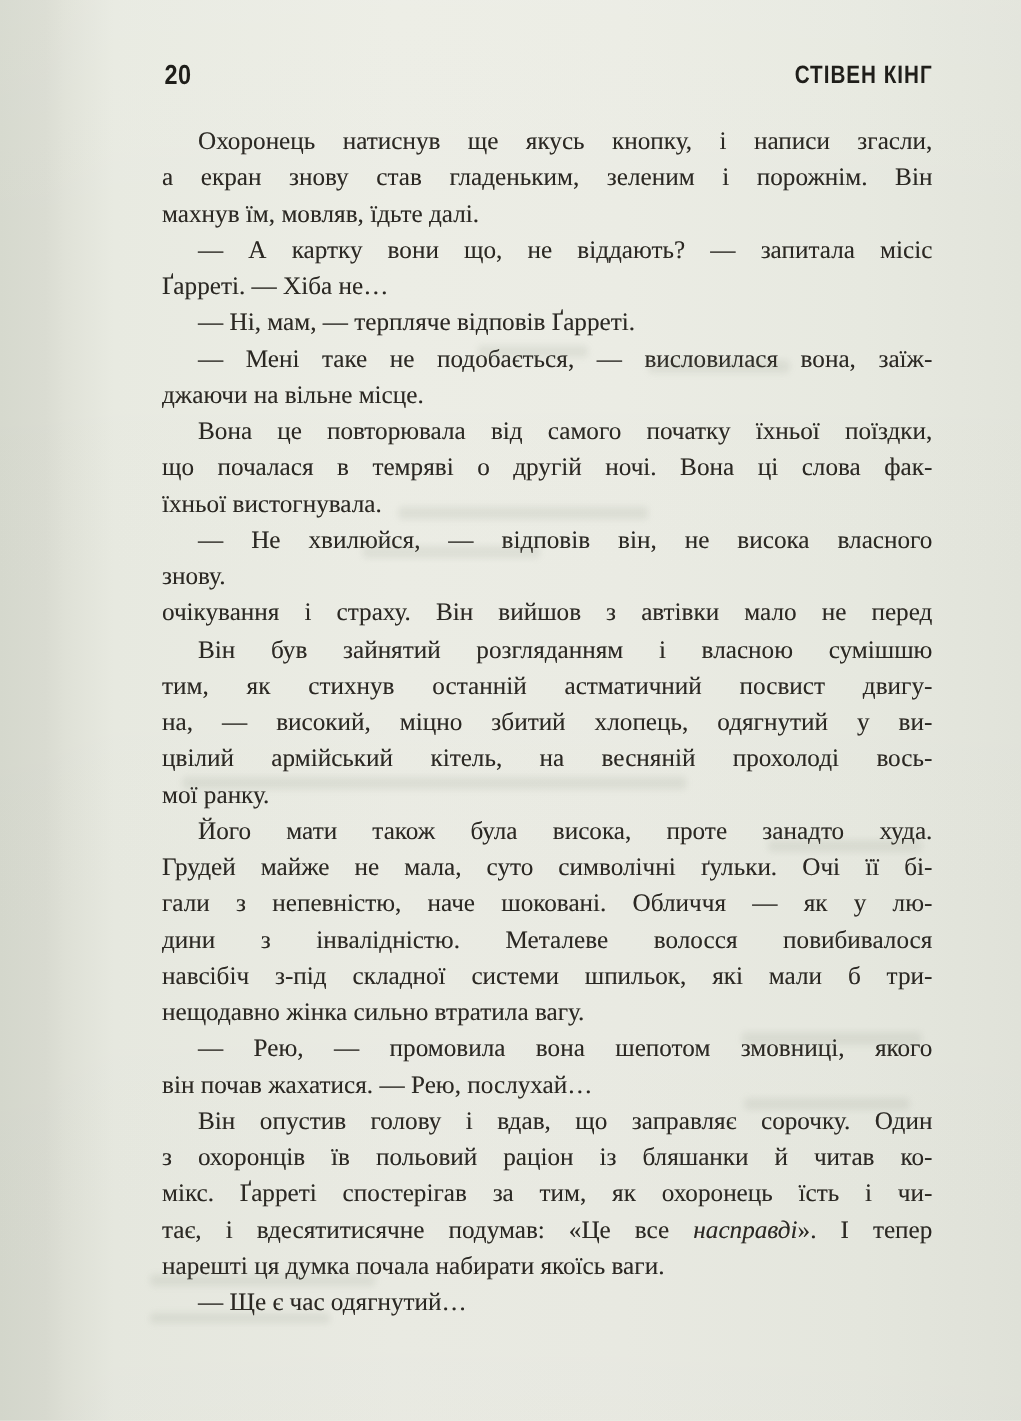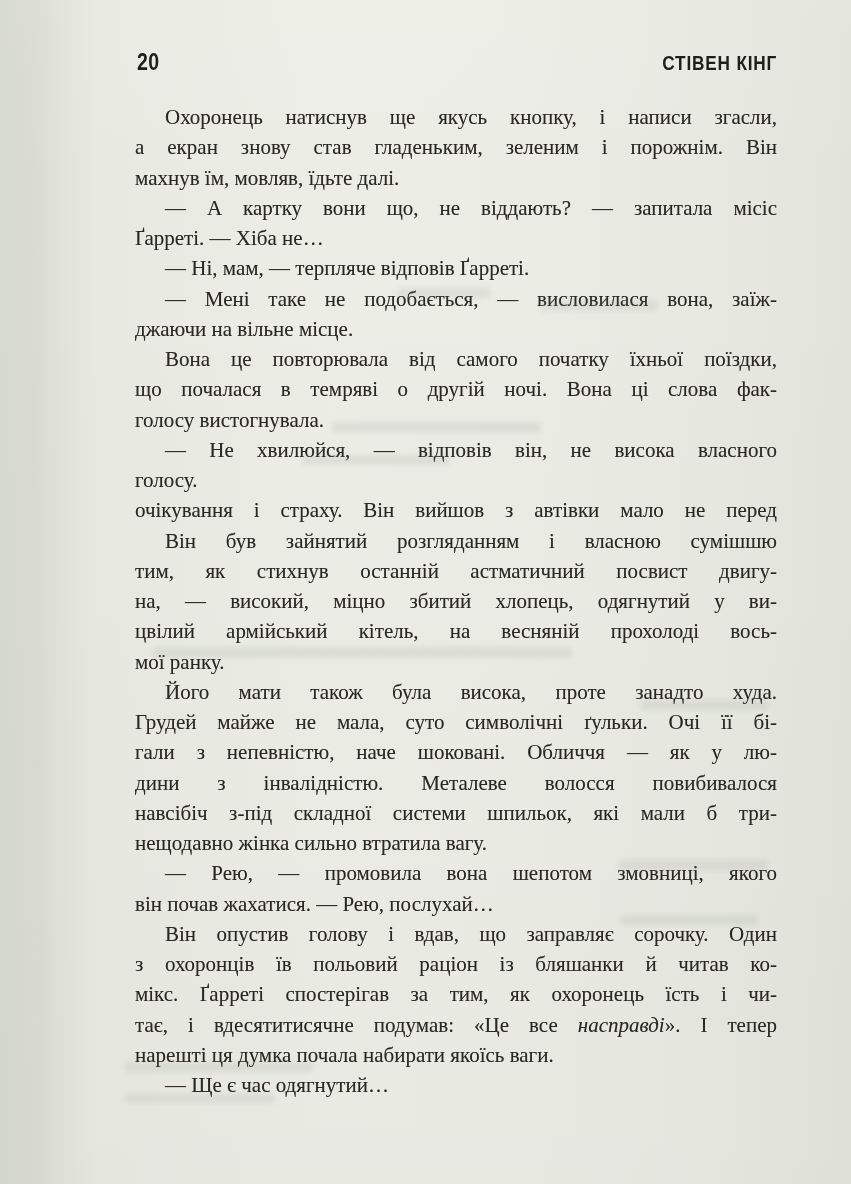--- a/index.html
+++ b/index.html
@@ -79,25 +79,25 @@
       <div class="para">
         <div class="line ind last"><span>— Ні, мам, — терпляче відповів Ґарреті.</span></div>
       </div>
       <div class="para">
         <div class="line ind"><span>— Мені таке не подобається, — висловилася вона, заїж-</span></div>
         <div class="line last"><span>джаючи на вільне місце.</span></div>
       </div>
       <div class="para">
         <div class="line ind"><span>Вона це повторювала від самого початку їхньої поїздки,</span></div>
         <div class="line"><span>що почалася в темряві о другій ночі. Вона ці слова фак-</span></div>
-        <div class="line last"><span>голосу вистогнувала.</span></div>
+        <div class="line last"><span>їхньої вистогнувала.</span></div>
       </div>
       <div class="para">
         <div class="line ind"><span>— Не хвилюйся, — відповів він, не висока власного</span></div>
-        <div class="line last"><span>голосу.</span></div>
+        <div class="line last"><span>знову.</span></div>
       </div>
       <div class="para">
         <div class="line"><span>очікування і страху. Він вийшов з автівки мало не перед</span></div>
         <div class="line ind"><span>Він був зайнятий розгляданням і власною сумішшю</span></div>
         <div class="line"><span>тим, як стихнув останній астматичний посвист двигу-</span></div>
         <div class="line"><span>на, — високий, міцно збитий хлопець, одягнутий у ви-</span></div>
         <div class="line"><span>цвілий армійський кітель, на весняній прохолоді вось-</span></div>
         <div class="line last"><span>мої ранку.</span></div>
       </div>
       <div class="para">

